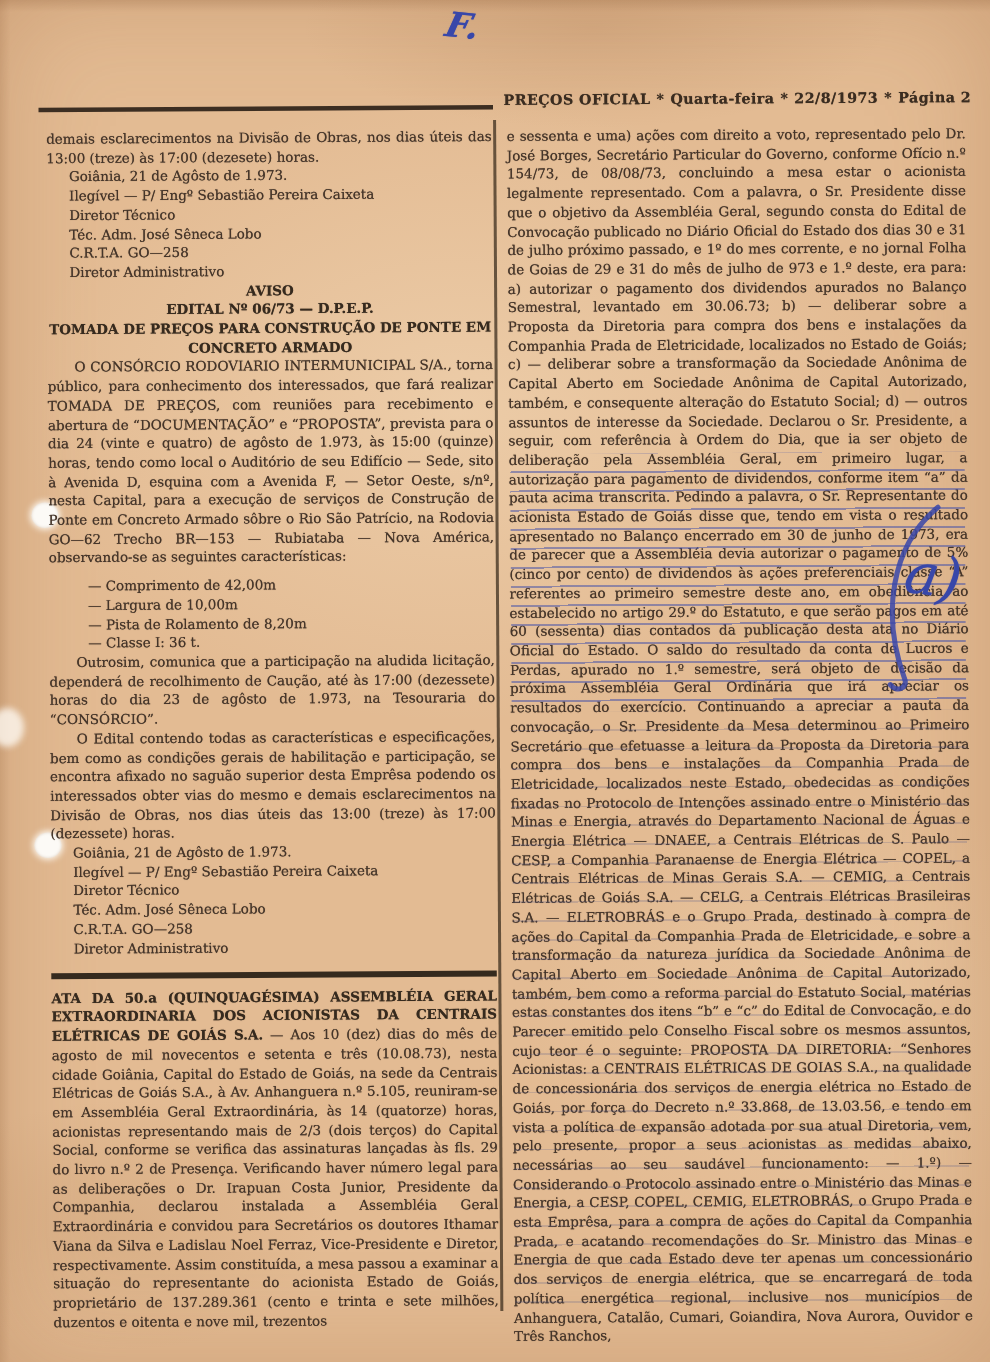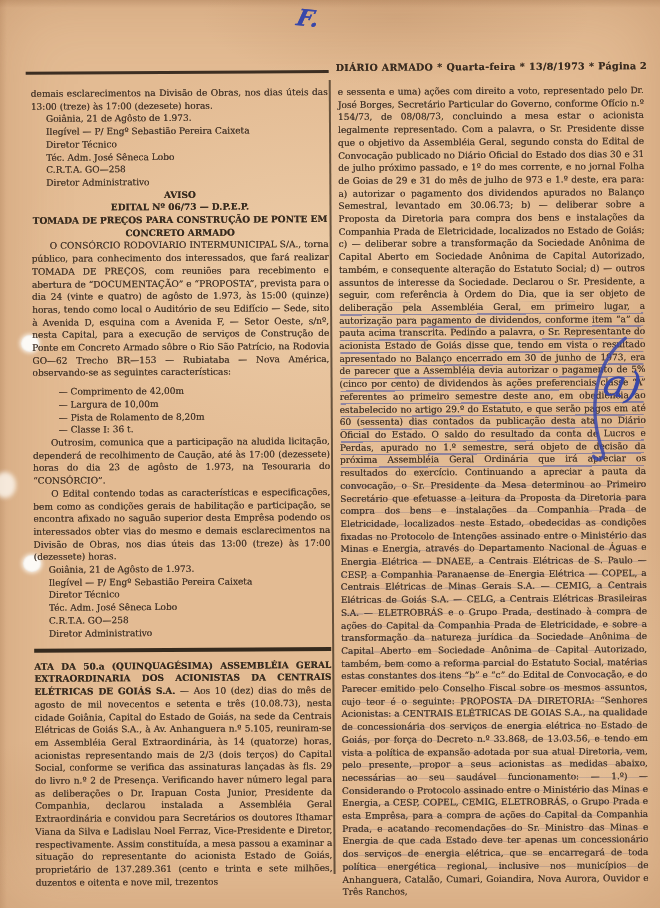--- a/index.html
+++ b/index.html
@@ -86,21 +86,21 @@
   <div class="hole hole-1"></div>
   <div class="hole hole-2"></div>
   <div class="smudge"></div>
 
   <div class="tilt">
 
     <div class="hand-f pen">F.</div>
 
     <div class="header-rule"></div>
     <div class="header-text ink">
-      <span>DIÁRIO ARMADO</span><span class="sep">*</span><span>Quarta-feira</span><span class="sep">*</span><span>13/8/1973</span><span class="sep">*</span><span>Página 2</span>
+      <span>PREÇOS OFICIAL</span><span class="sep">*</span><span>Quarta-feira</span><span class="sep">*</span><span>22/8/1973</span><span class="sep">*</span><span>Página 2</span>
     </div>
 
     <div class="divider"></div>
 
     <div class="col col-left ink">
       <p>demais esclarecimentos na Divisão de Obras, nos dias úteis das 13:00 (treze) às 17:00 (dezesete) horas.</p>
 
       <div>
         <p class="dateline">Goiânia, 21 de Agôsto de 1.973.</p>
         <p class="sigline">Ilegível — P/ Engº Sebastião Pereira Caixeta</p>

